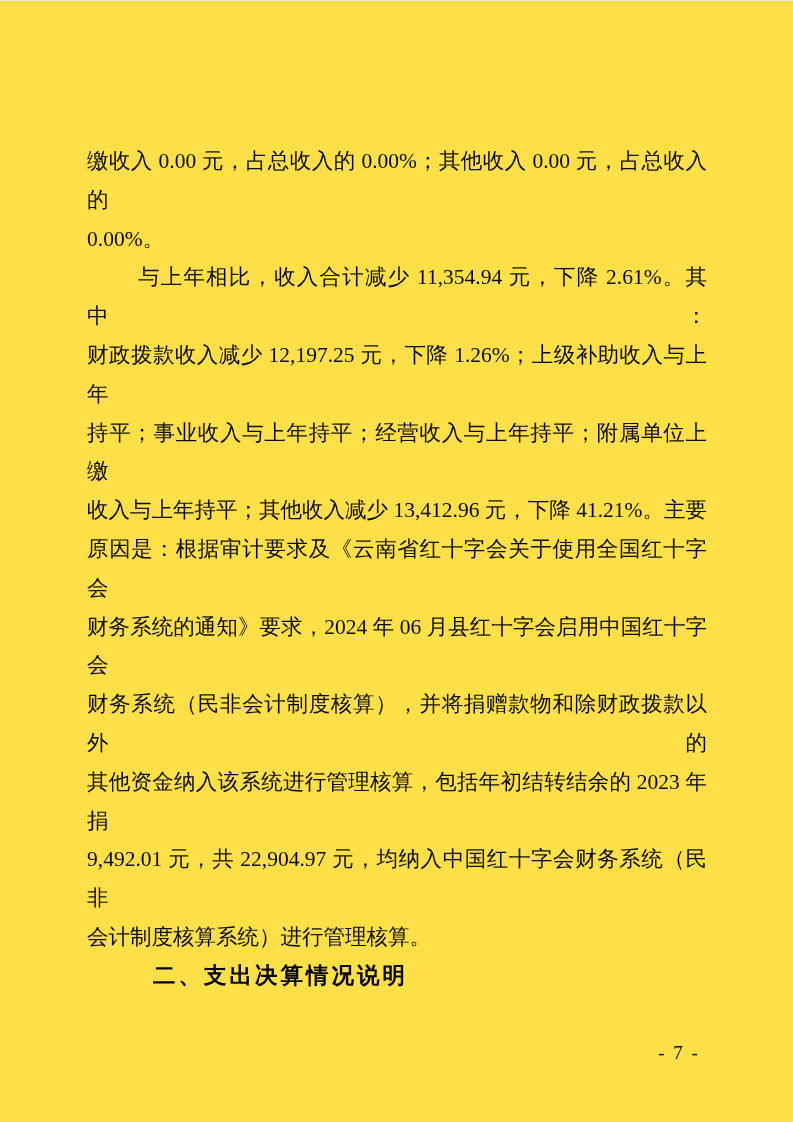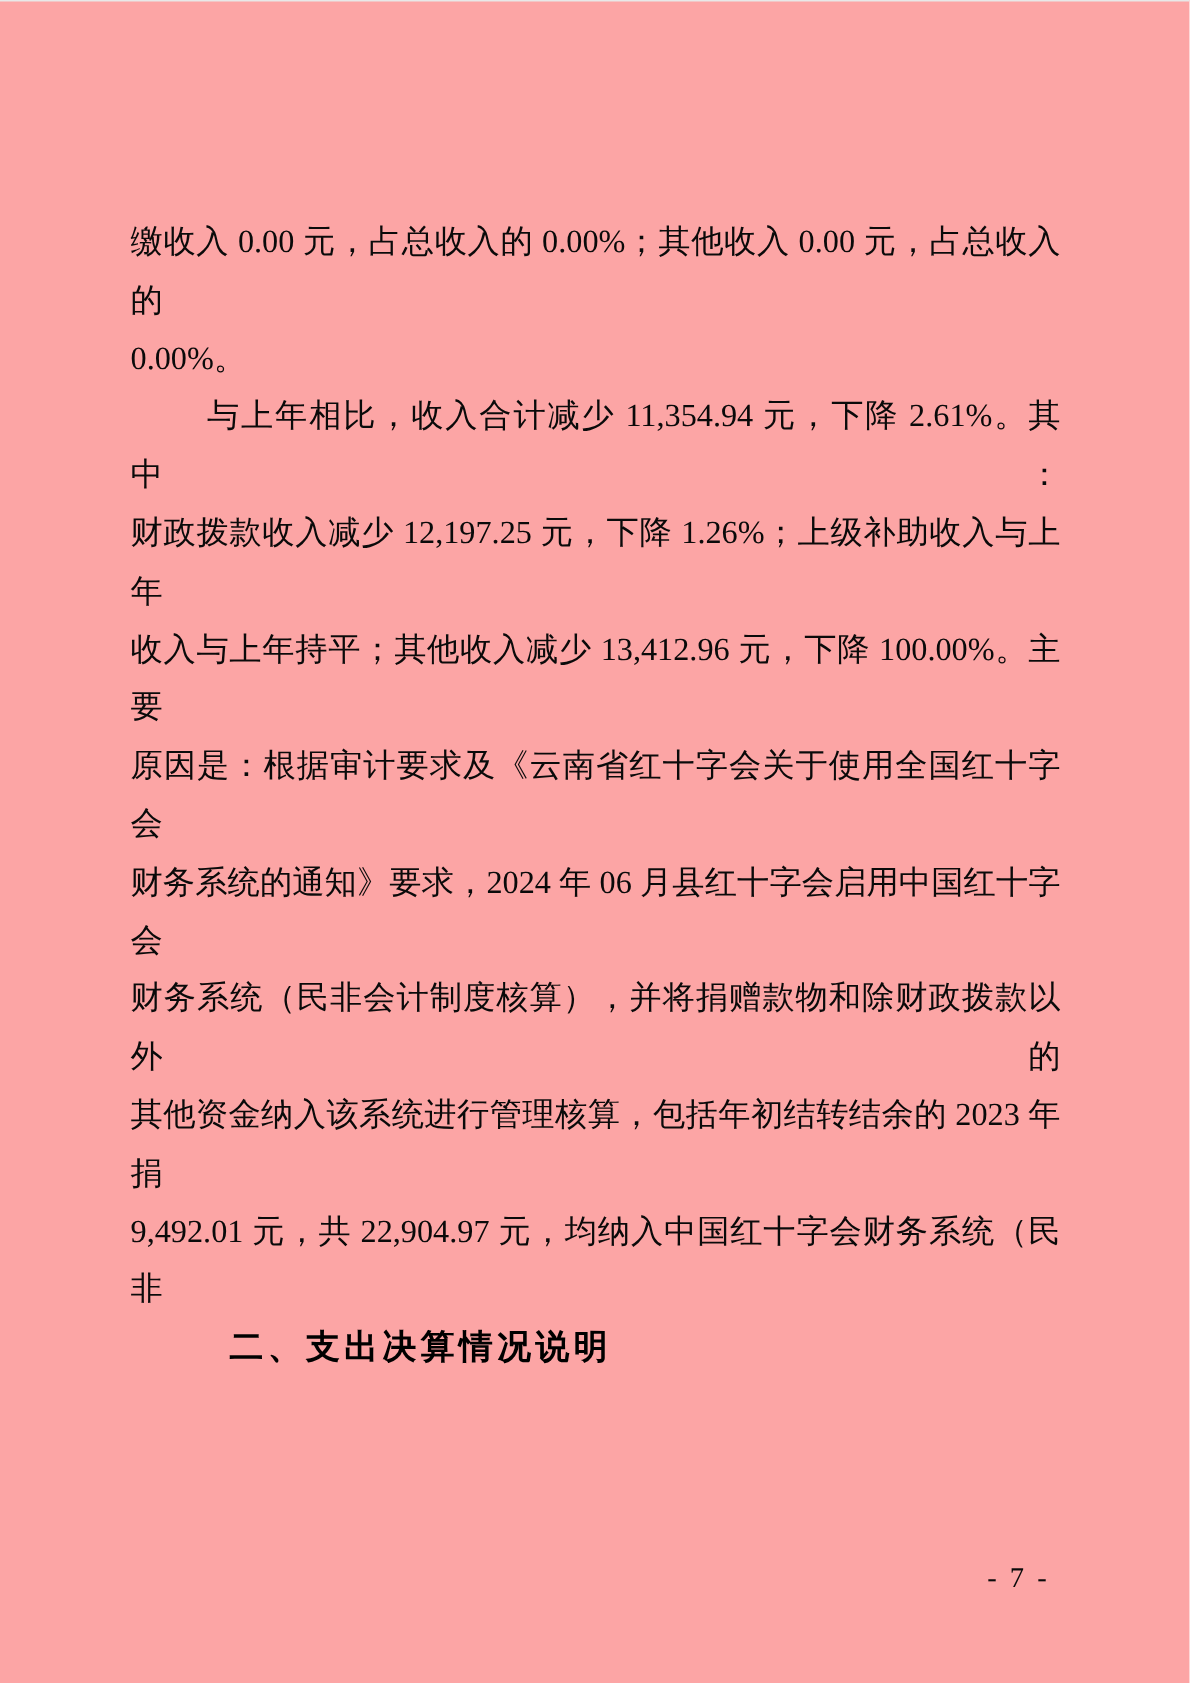--- a/index.html
+++ b/index.html
@@ -4,21 +4,21 @@
 <style>
   html, body {
     margin: 0;
     padding: 0;
     background: #ffffff;
   }
   .page {
     position: relative;
     width: 793px;
     height: 1122px;
-    background: #fca5a5;
+    background: #fde047;
     overflow: hidden;
     box-sizing: border-box;
     border-top: 1px solid #e8e8e8;
   }
   .doc-body {
     position: absolute;
     left: 87px;
     top: 141px;
     width: 620px;
     color: #0a0a0a;
@@ -62,24 +62,26 @@
 </style>
 </head>
 <body>
 
 <div class="page">
   <div class="doc-body">
     <div class="line">缴收入 0.00 元，占总收入的 0.00%；其他收入 0.00 元，占总收入的</div>
     <div class="line para-end">0.00%。</div>
     <div class="line indent">与上年相比，收入合计减少 11,354.94 元，下降 2.61%。其中：</div>
     <div class="line">财政拨款收入减少 12,197.25 元，下降 1.26%；上级补助收入与上年</div>
-    <div class="line">收入与上年持平；其他收入减少 13,412.96 元，下降 100.00%。主要</div>
+    <div class="line">持平；事业收入与上年持平；经营收入与上年持平；附属单位上缴</div>
+    <div class="line">收入与上年持平；其他收入减少 13,412.96 元，下降 41.21%。主要</div>
     <div class="line">原因是：根据审计要求及《云南省红十字会关于使用全国红十字会</div>
     <div class="line">财务系统的通知》要求，2024 年 06 月县红十字会启用中国红十字会</div>
     <div class="line">财务系统（民非会计制度核算），并将捐赠款物和除财政拨款以外的</div>
     <div class="line">其他资金纳入该系统进行管理核算，包括年初结转结余的 2023 年捐</div>
     <div class="line">9,492.01 元，共 22,904.97 元，均纳入中国红十字会财务系统（民非</div>
+    <div class="line para-end">会计制度核算系统）进行管理核算。</div>
     <div class="line heading">二、支出决算情况说明</div>
 
   </div>
 
   <div class="page-footer">- 7 -</div>
 </div>
 
 </body></html>

